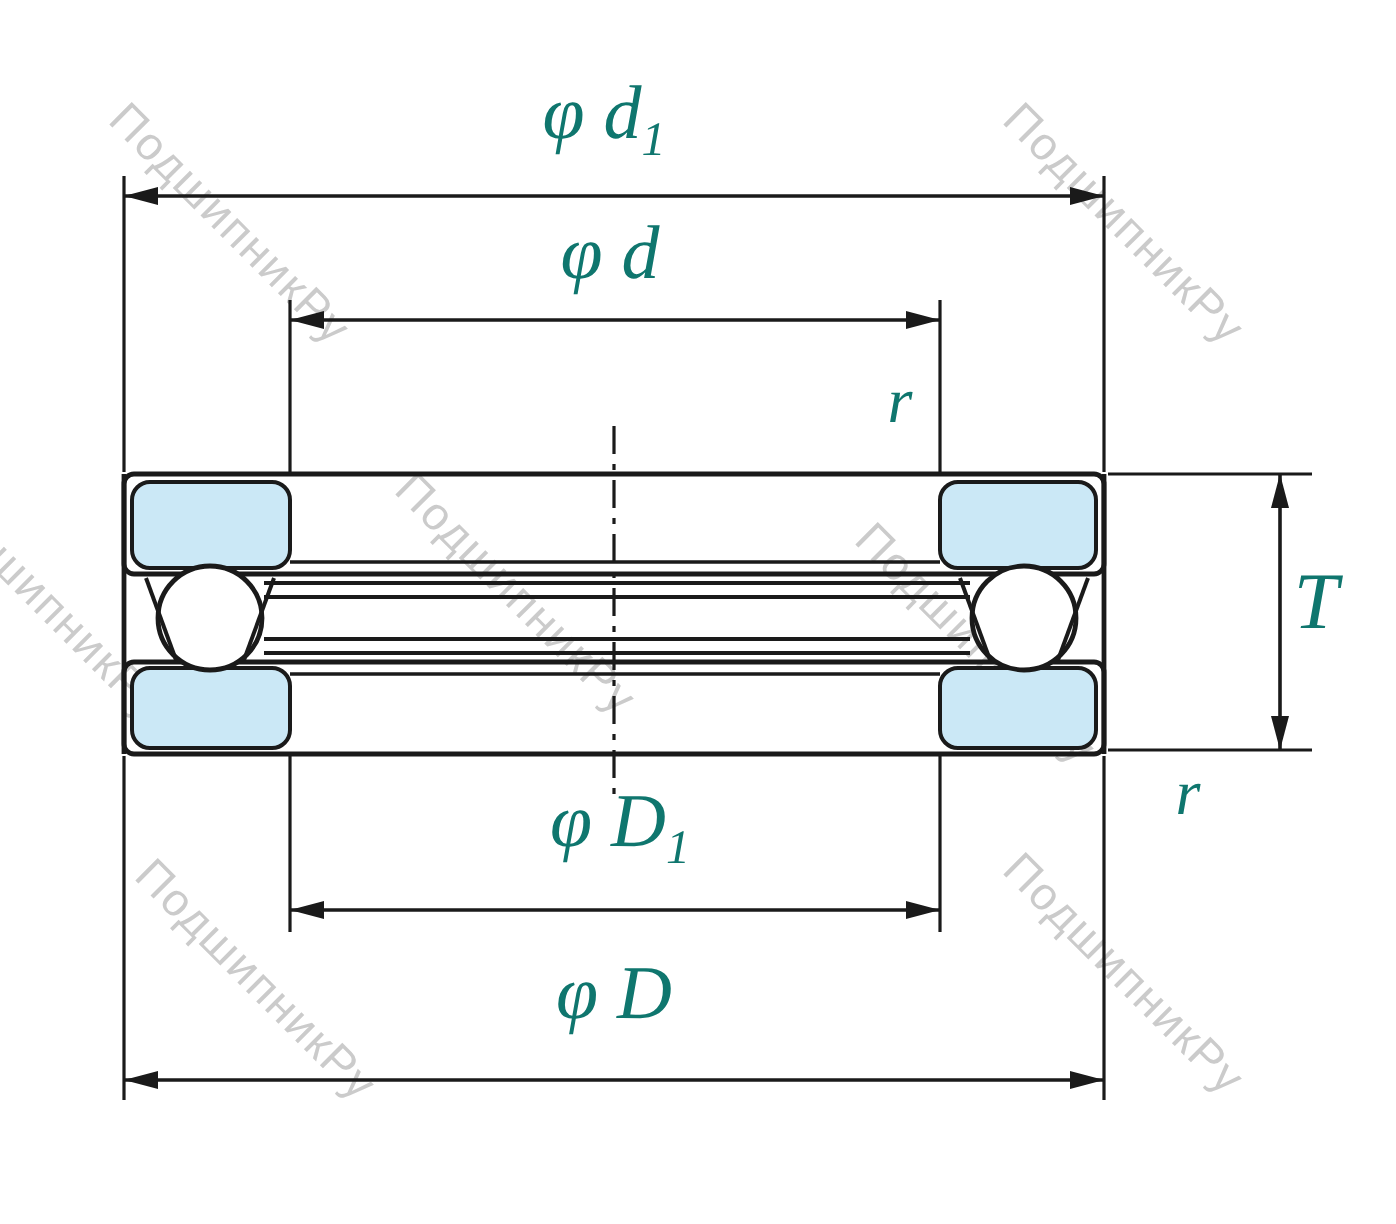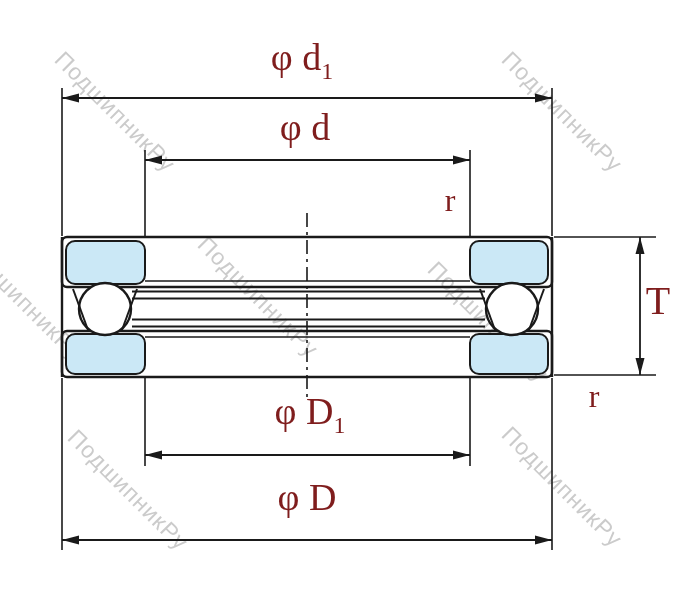--- a/index.html
+++ b/index.html
@@ -6,21 +6,21 @@
   .canvas{
     position:relative;width:698px;height:612px;background:#ffffff;overflow:hidden;
     font-family:"Liberation Serif",serif;
   }
   .wm{
     position:absolute;color:#c2c2c2;opacity:.85;font-size:23px;letter-spacing:1px;
     white-space:nowrap;transform:translate(-50%,-50%) rotate(45deg);
     font-family:"Liberation Sans",sans-serif;user-select:none;
   }
   .dim-label{
-    position:absolute;font-size:38px;color:#7f1d1d;
+    position:absolute;font-style:italic;font-size:38px;color:#0f766e;
     transform:translateX(-50%);white-space:nowrap;line-height:1;
   }
   .dim-label sub{font-size:24px;line-height:1;}
   .small-label{font-size:32px;}
   .t-label{font-size:40px;}
   svg.linework{position:absolute;left:0;top:0;}
 </style>
 </head>
 <body>
 

